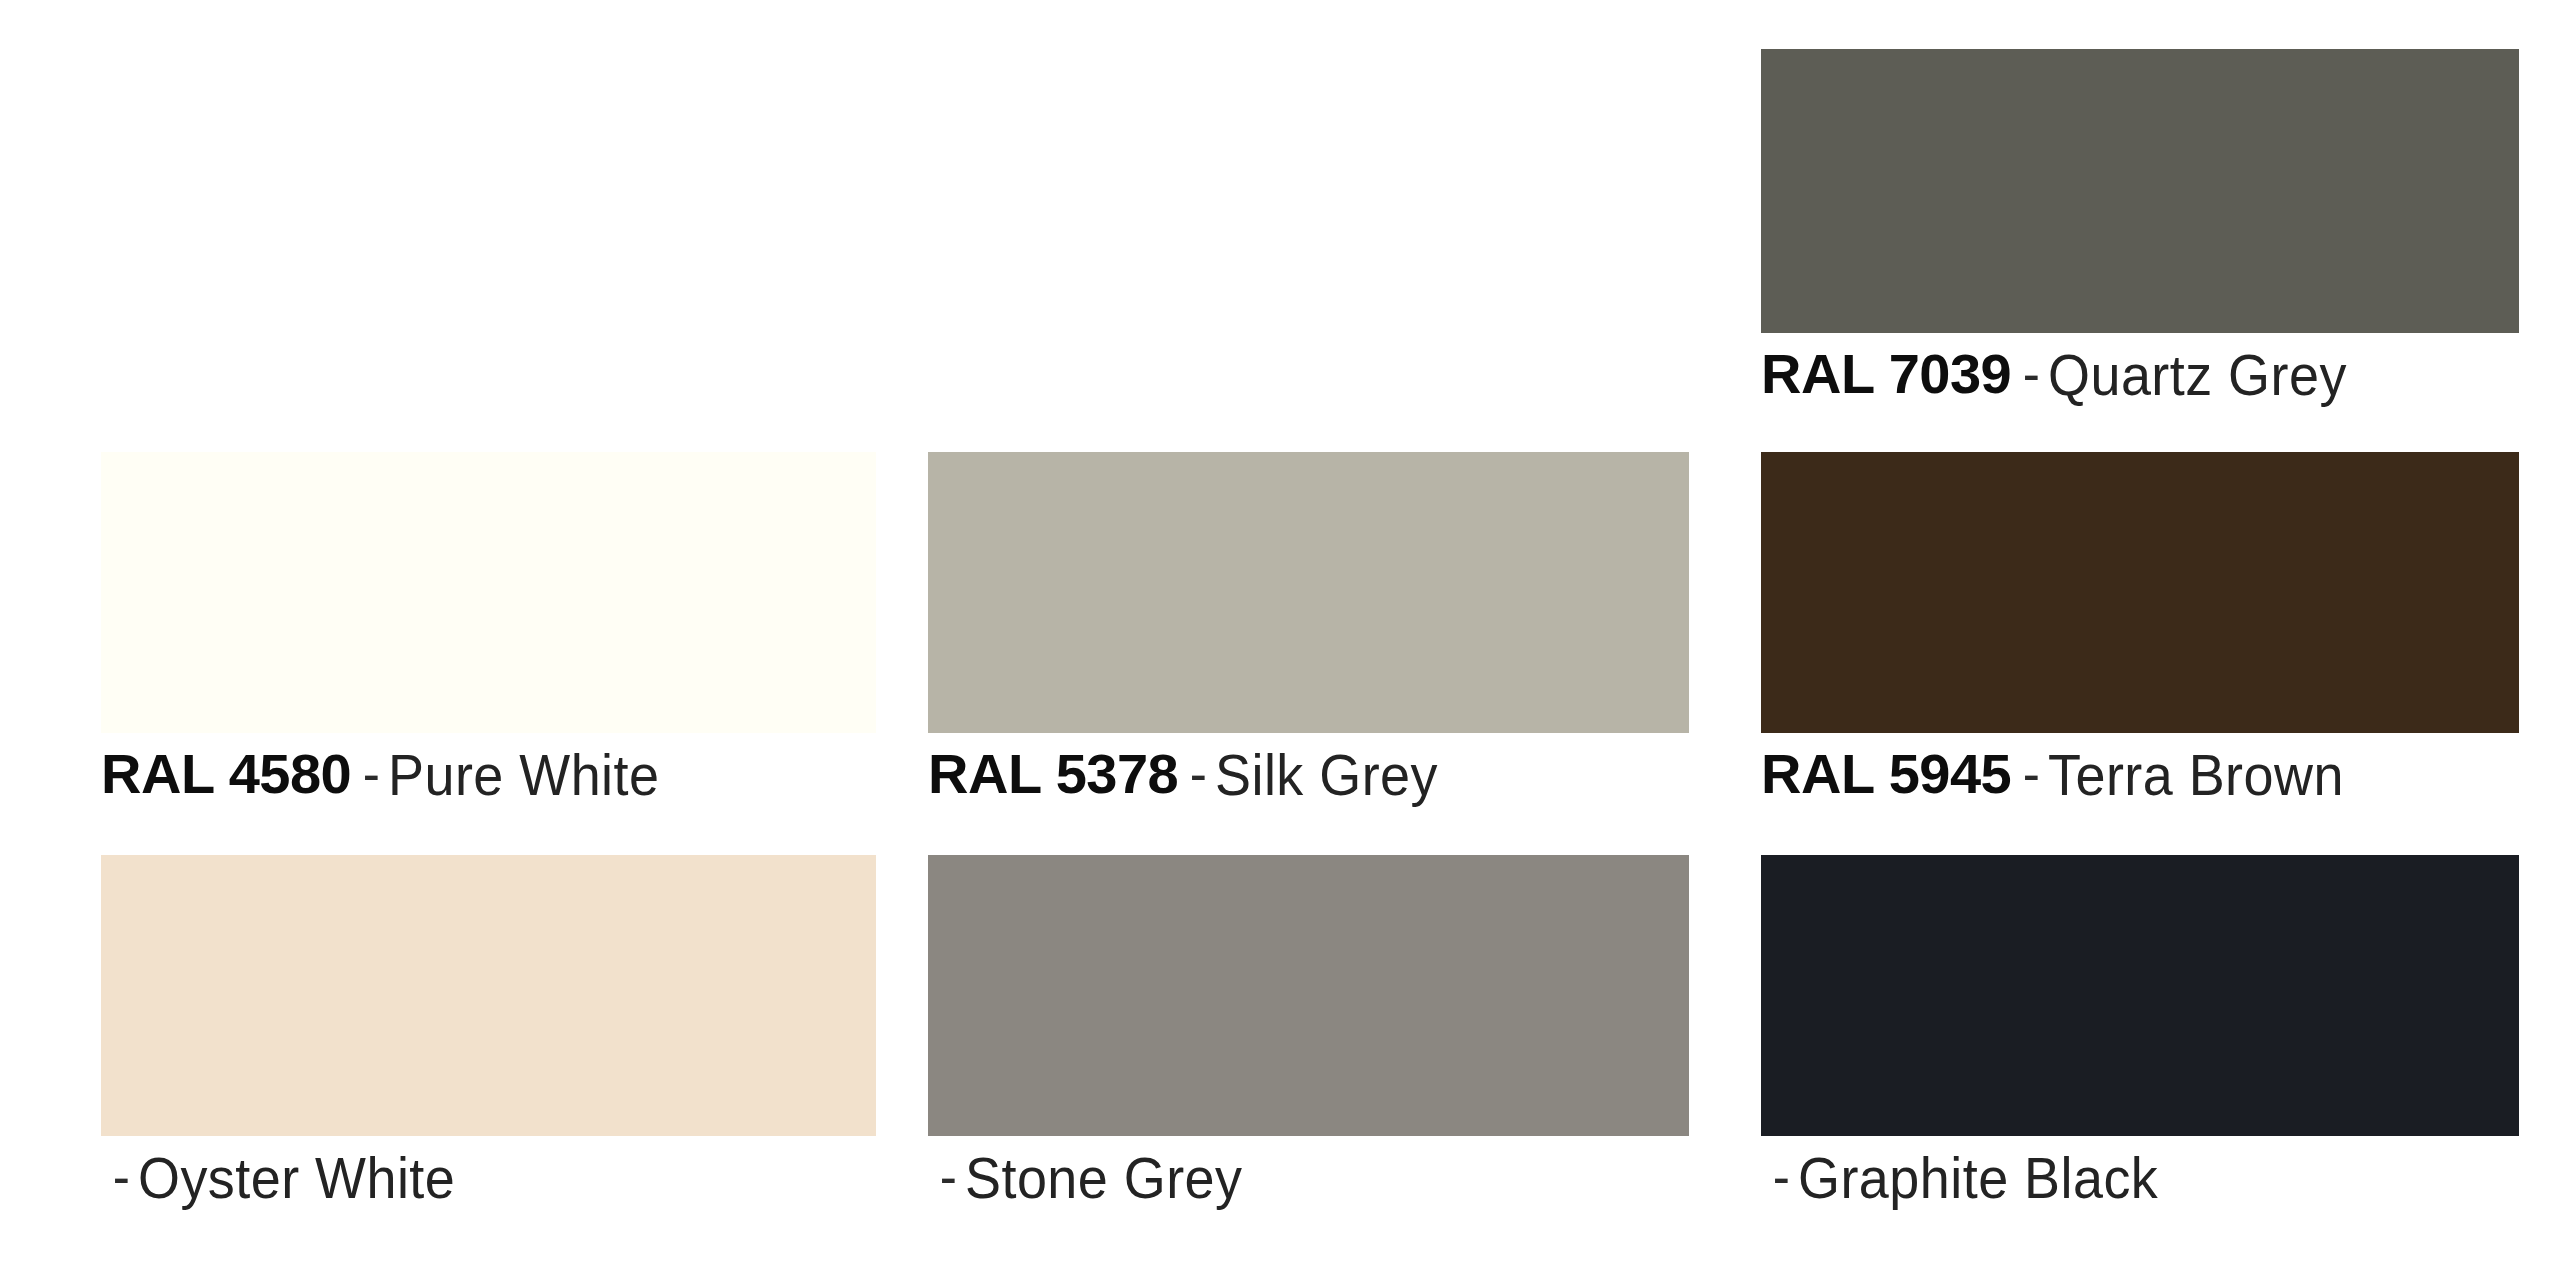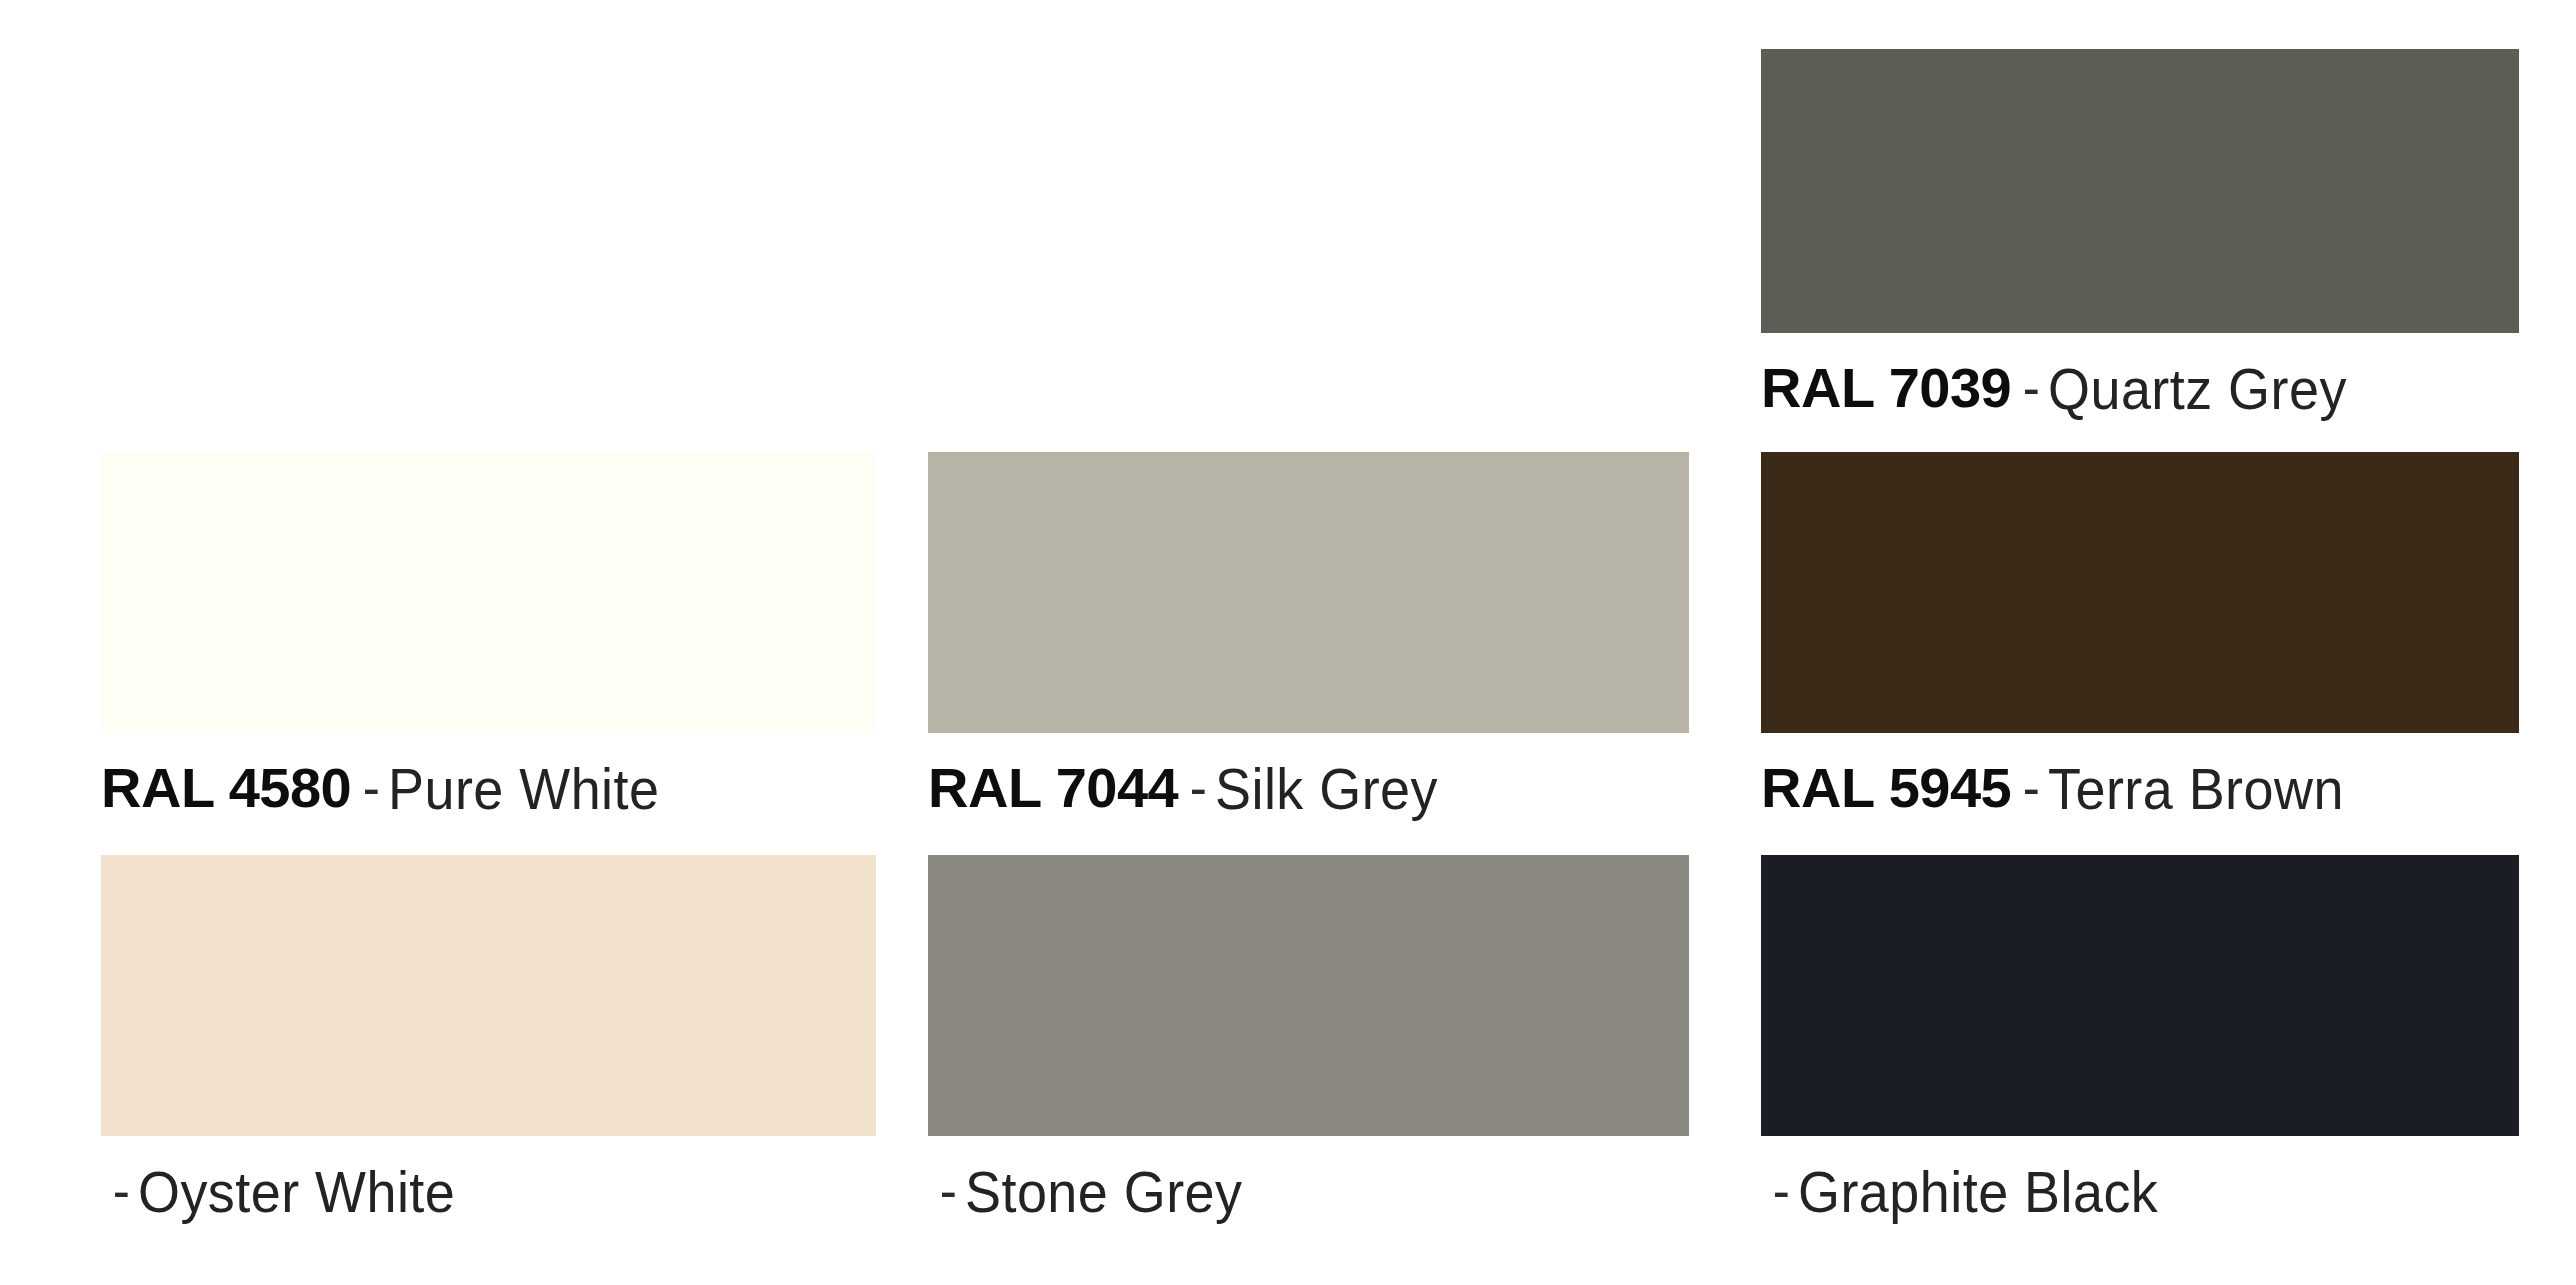--- a/index.html
+++ b/index.html
@@ -49,21 +49,21 @@
     height: 100%;
     display: block;
   }
   .chip-empty {
     background: transparent;
   }
 
   .label {
     display: flex;
     align-items: flex-start;
-    padding-top: 27px;
+    padding-top: 13px;
     white-space: nowrap;
     line-height: 1;
   }
 
   .label .code {
     font-family: "Liberation Sans", "DejaVu Sans", sans-serif;
     font-weight: 700;
     font-size: 56px;
     letter-spacing: -0.5px;
     color: #0d0d0d;
@@ -118,21 +118,21 @@
 
     <div class="chip col-3 row-2-chip" style="background-color: rgb(60, 42, 25);"></div>
 
     <div class="label col-1 row-2-label">
       <span class="code">RAL 4580</span>
       <span class="sep">-</span>
       <span class="name">Pure White</span>
     </div>
 
     <div class="label col-2 row-2-label">
-      <span class="code">RAL 7044</span>
+      <span class="code">RAL 5378</span>
       <span class="sep">-</span>
       <span class="name">Silk Grey</span>
     </div>
 
     <div class="label col-3 row-2-label">
       <span class="code">RAL 5945</span>
       <span class="sep">-</span>
       <span class="name">Terra Brown</span>
     </div>
 

